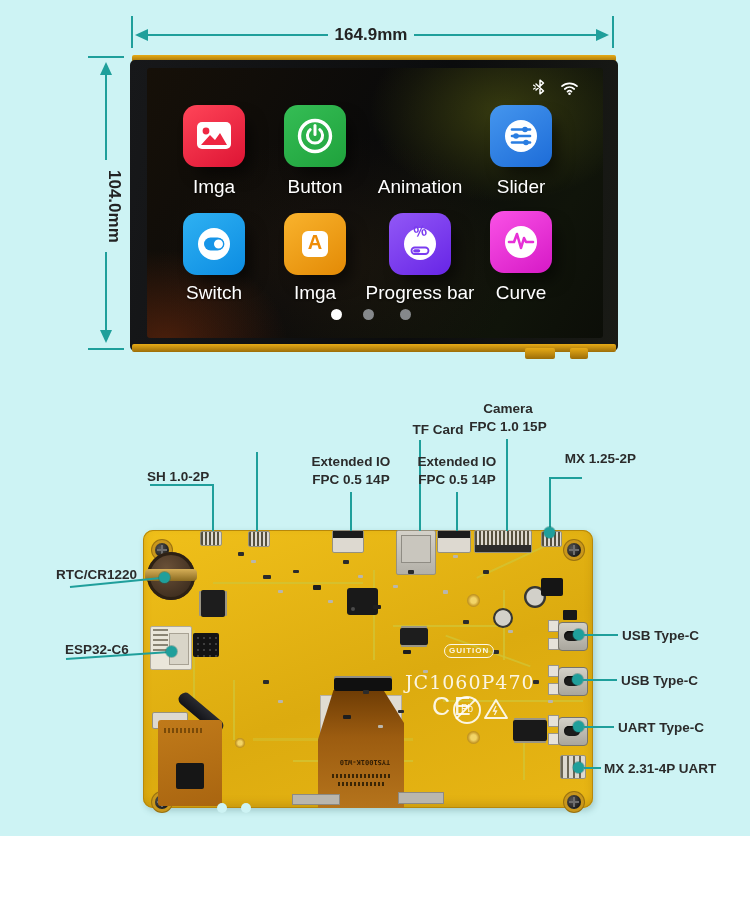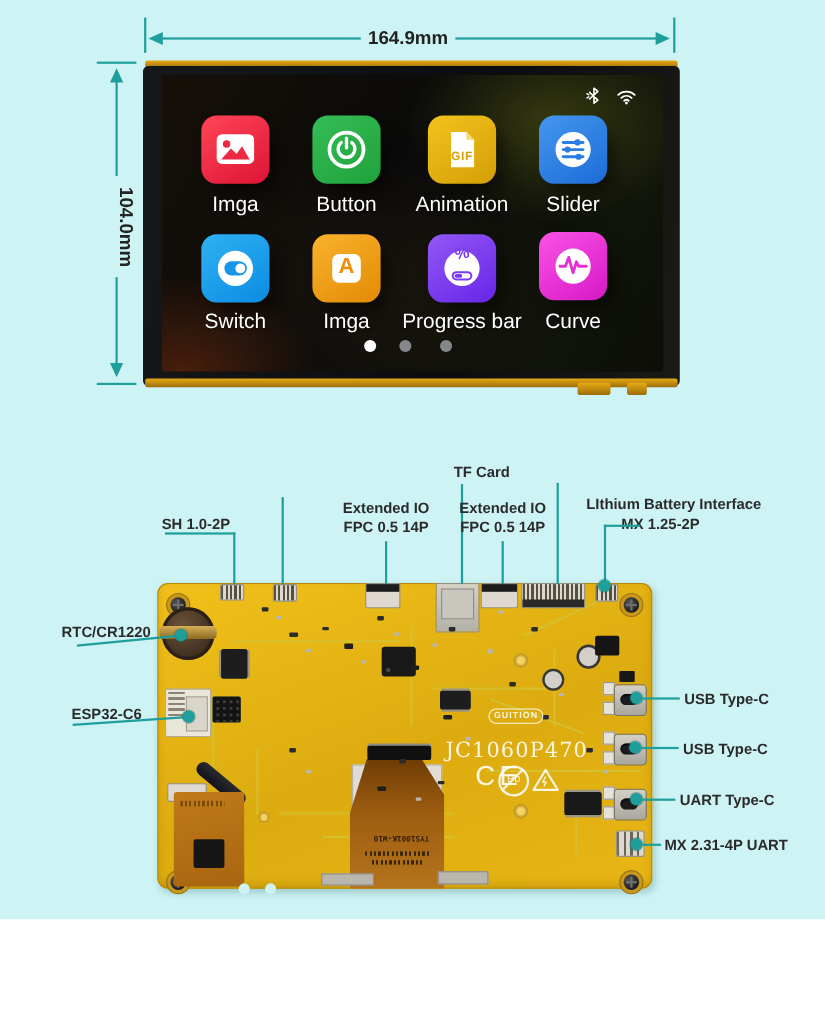--- a/index.html
+++ b/index.html
@@ -117,27 +117,20 @@
           <circle cx="14" cy="17" r="3.4" fill="#ee2742"></circle>
           <path d="M9 31 L18 21 L23 26 L28 19 L35 31 Z" fill="#ee2742"></path>
         </svg>
       </div>
       <div class="tile t-green" style="left:137px;top:37px;">
         <svg width="44" height="44" viewBox="0 0 44 44">
           <circle cx="22" cy="22" r="15.5" stroke="#fff" stroke-width="3.4" fill="none"></circle>
           <path d="M17.2 15.6 A7.6 7.6 0 1 0 26.8 15.6" stroke="#fff" stroke-width="3" fill="none" stroke-linecap="round"></path>
           <line x1="22" y1="11.5" x2="22" y2="20.5" stroke="#fff" stroke-width="3" stroke-linecap="round"></line>
         </svg>
-      </div>
-      <div class="tile t-gold" style="left:242px;top:37px;">
-        <svg width="44" height="44" viewBox="0 0 44 44">
-          <path d="M12 6 h14 l7 7 v25 h-21 z" fill="#fff"></path>
-          <path d="M26 6 l7 7 h-7 z" fill="#f3d878"></path>
-        </svg>
-        <span class="gifbadge">GIF</span>
       </div>
       <div class="tile t-blue" style="left:343px;top:37px;">
         <svg width="44" height="44" viewBox="0 0 44 44">
           <circle cx="22" cy="22" r="16" fill="#fff"></circle>
           <line x1="13" y1="15.5" x2="31" y2="15.5" stroke="#2a7de1" stroke-width="2.6" stroke-linecap="round"></line>
           <line x1="13" y1="22" x2="31" y2="22" stroke="#2a7de1" stroke-width="2.6" stroke-linecap="round"></line>
           <line x1="13" y1="28.5" x2="31" y2="28.5" stroke="#2a7de1" stroke-width="2.6" stroke-linecap="round"></line>
           <circle cx="26" cy="15.5" r="2.8" fill="#2a7de1"></circle>
           <circle cx="17" cy="22" r="2.8" fill="#2a7de1"></circle>
           <circle cx="27" cy="28.5" r="2.8" fill="#2a7de1"></circle>
@@ -339,24 +332,27 @@
     <div>TF Card</div>
   </div>
   <div class="co-line" style="left:419px;top:440px;width:2px;height:91px;"></div>
 
   <div class="co-label center" style="left:407px;top:453px;">
     <div>Extended IO</div>
     <div>FPC 0.5 14P</div>
   </div>
   <div class="co-line" style="left:456px;top:492px;width:2px;height:39px;"></div>
 
+  <div class="co-label center" style="left:458px;top:400px;">
+    <div>Camera</div>
+    <div>FPC 1.0 15P</div>
+  </div>
   <div class="co-line" style="left:506px;top:439px;width:2px;height:92px;"></div>
 
   <div class="co-label" style="left:505px;top:450px;width:215px;text-align:center;">
-    <div>LIthium Battery Interface</div>
     <div style="transform:translateX(-12px);">MX 1.25-2P</div>
   </div>
   <div class="co-line" style="left:549px;top:477px;width:33px;height:2px;"></div>
   <div class="co-line" style="left:549px;top:477px;width:2px;height:52px;"></div>
   <div class="co-dot" style="left:544px;top:527px;"></div>
 
   <div class="co-label" style="left:56px;top:566px;">RTC/CR1220</div>
   <div class="co-line" style="left:70px;top:586px;width:94px;height:2px;transform:rotate(-5.6deg);transform-origin:left center;"></div>
   <div class="co-dot" style="left:159px;top:572px;"></div>
 

